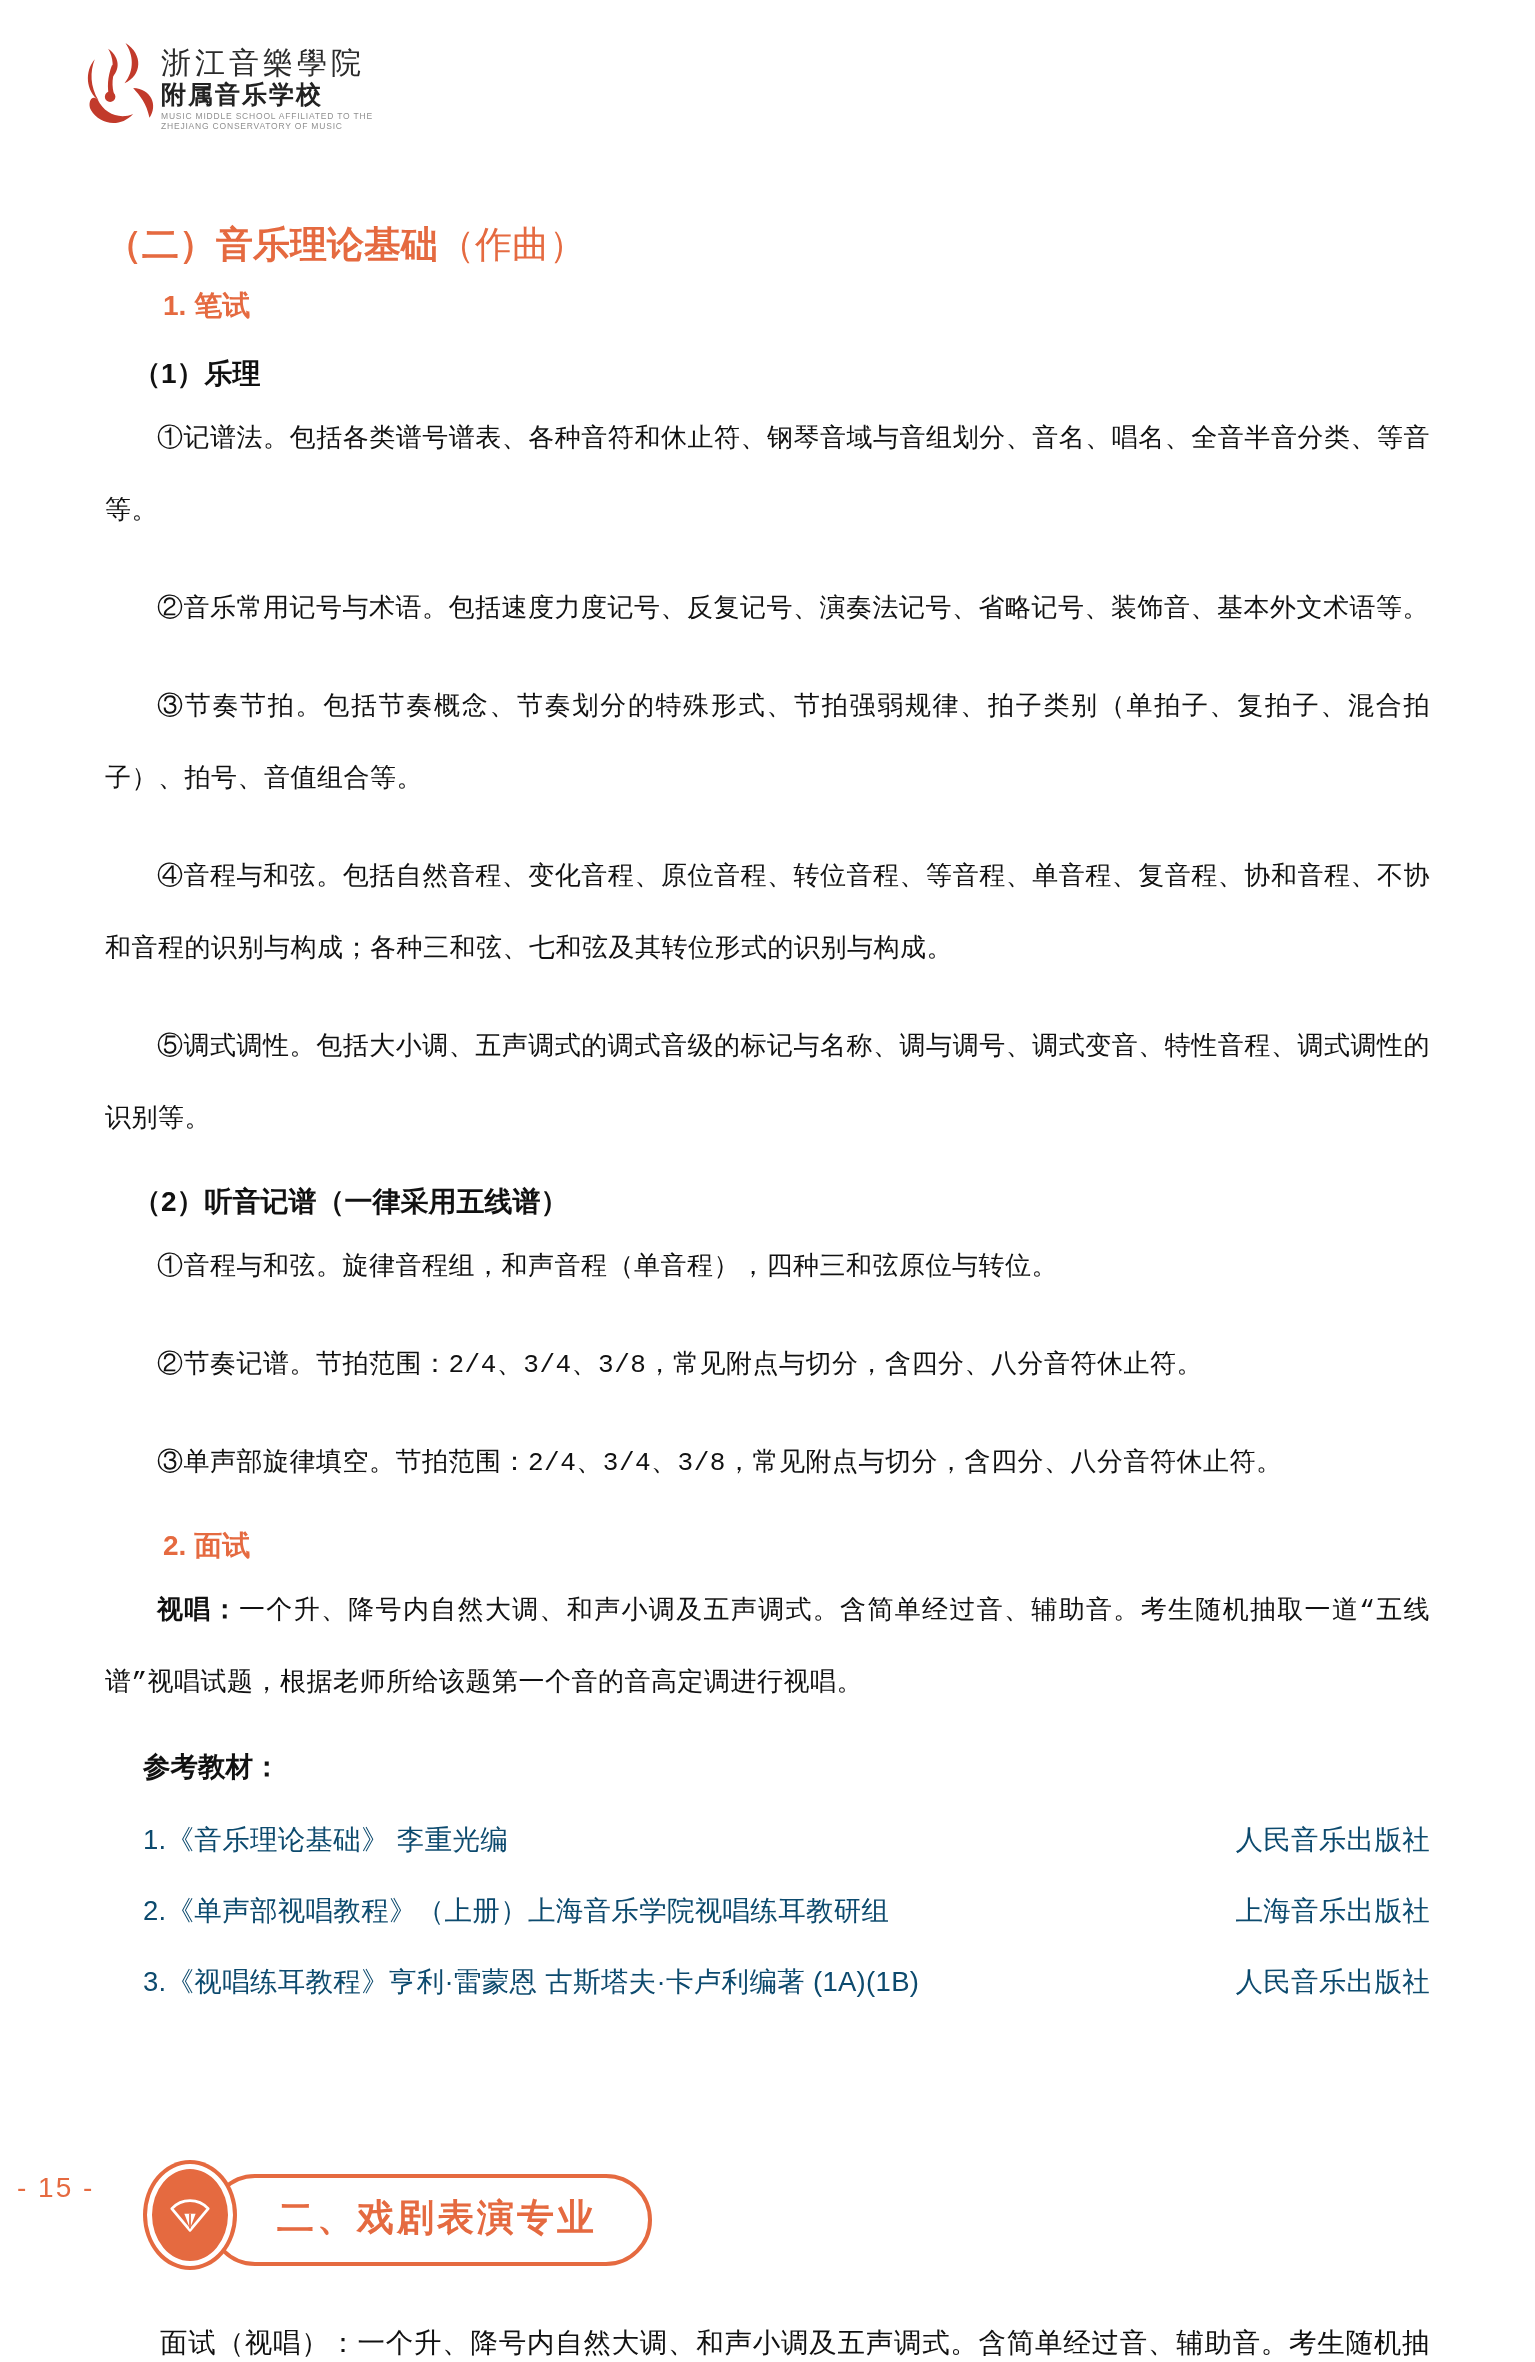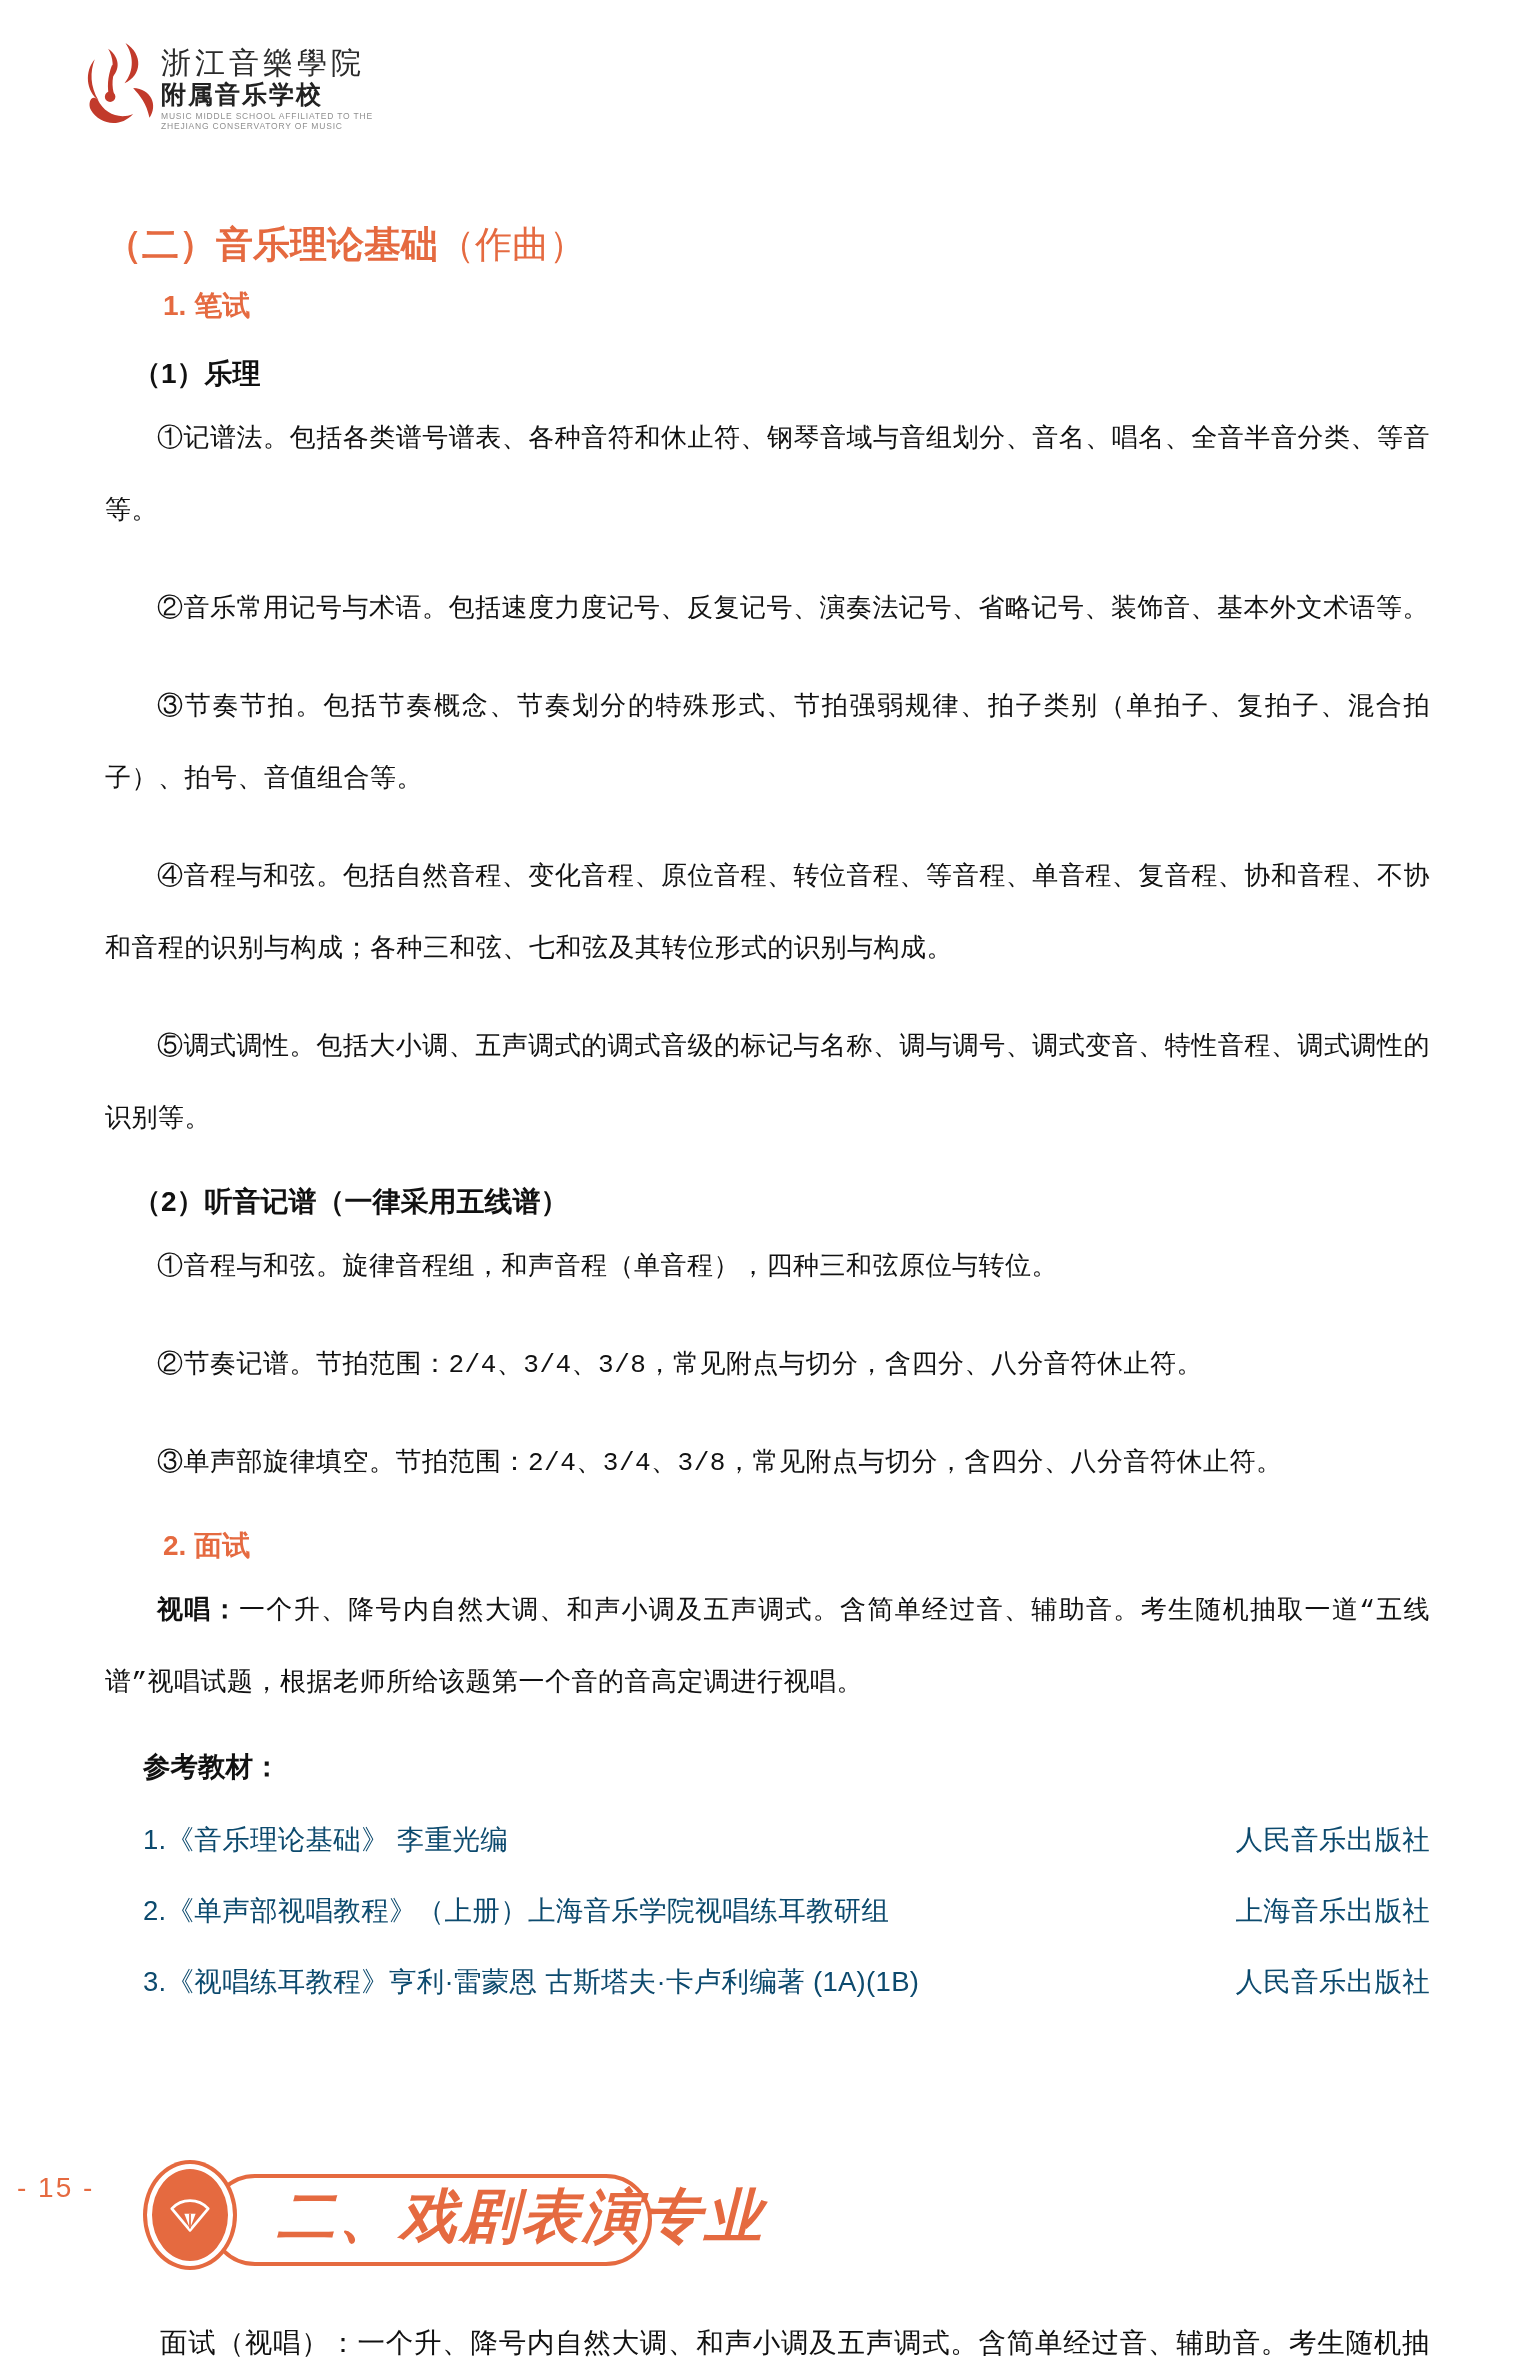--- a/index.html
+++ b/index.html
@@ -47,21 +47,21 @@
     border:4px solid var(--accent);border-radius:52px;
   }
   .banner-circle{
     position:absolute;left:0;top:-6px;width:76px;height:92px;z-index:2;
     background:var(--accent);border:5px solid #fff;border-radius:50%;
     box-shadow:0 0 0 4px var(--accent);
     display:flex;align-items:center;justify-content:center;
   }
   .banner-title{
     position:absolute;left:130px;top:50%;transform:translateY(-54%);z-index:2;
-    font-size:58px;font-weight:900;font-style:italic;color:var(--accent);
+    font-size:37px;font-weight:900;color:var(--accent);
     letter-spacing:3px;white-space:nowrap;
   }
 
   .para-bottom{
     margin-top:40px;font-size:27.5px;line-height:66px;text-align:justify;
     text-indent:2em;color:#111;letter-spacing:0.5px;
   }
 
   .page-number{
     position:absolute;left:17px;right:0;bottom:118px;text-align:left;

